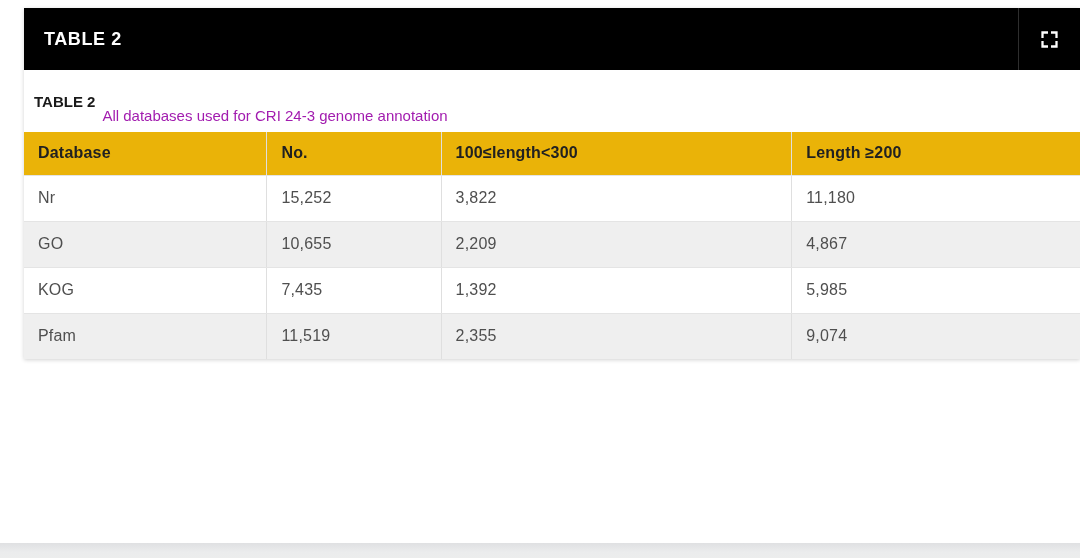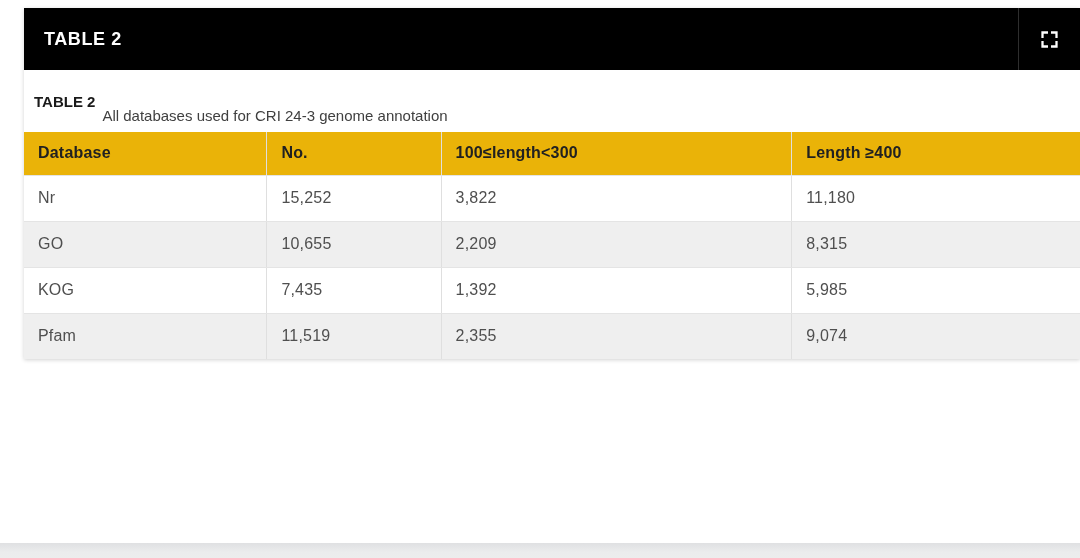--- a/index.html
+++ b/index.html
@@ -63,21 +63,21 @@
     padding-left: 10px;
     background: #ffffff;
     font-size: 15px;
     white-space: nowrap;
   }
   .caption-label {
     font-weight: bold;
     color: #1a1a1a;
     margin-right: 7px;
   }
-  .caption-text { color: #404040; margin-top: 28px; }
+  .caption-text { color: #a21caf; margin-top: 28px; }
   
   table {
     width: 100%;
     border-collapse: collapse;
     table-layout: fixed;
     font-size: 16px;
   }
   col.c1 { width: 23%; }
   col.c2 { width: 16.5%; }
   col.c3 { width: 33.2%; }
@@ -134,35 +134,35 @@
       <col class="c1">
         <col class="c2">
         <col class="c3">
         <col class="c4">
     </colgroup>
     <thead>
       <tr>
         <th>Database</th>
         <th>No.</th>
         <th>100≤length&lt;300</th>
-        <th>Length ≥400</th>
+        <th>Length ≥200</th>
       </tr>
     </thead>
     <tbody>
         <tr>
           <td>Nr</td>
           <td>15,252</td>
           <td>3,822</td>
           <td>11,180</td>
         </tr>
         <tr>
           <td>GO</td>
           <td>10,655</td>
           <td>2,209</td>
-          <td>8,315</td>
+          <td>4,867</td>
         </tr>
         <tr>
           <td>KOG</td>
           <td>7,435</td>
           <td>1,392</td>
           <td>5,985</td>
         </tr>
         <tr>
           <td>Pfam</td>
           <td>11,519</td>

